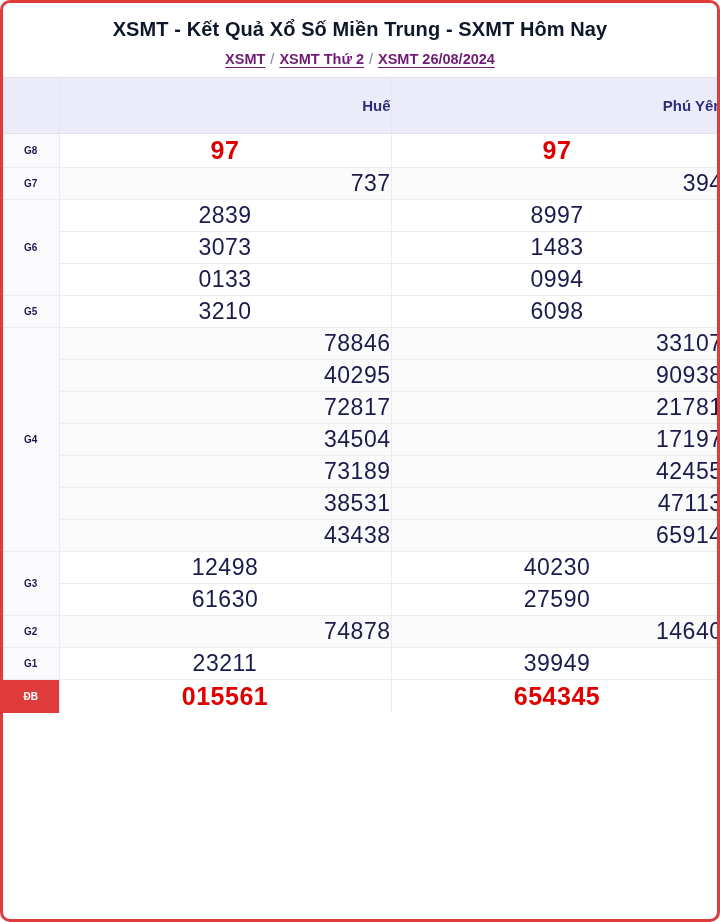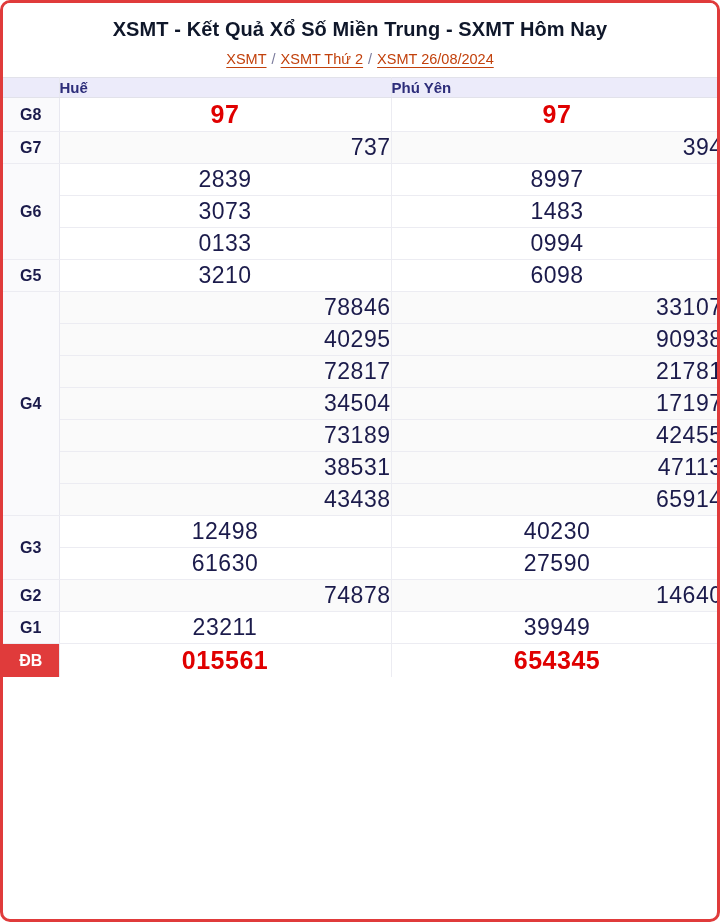--- a/index.html
+++ b/index.html
@@ -40,55 +40,56 @@
     margin-top: 9px;
     font-size: 14.5px;
     color: #2a2a8a;
     display: flex;
     justify-content: center;
     align-items: baseline;
     gap: 5px;
     flex-wrap: wrap;
   }
   .breadcrumb a {
-    color: #c2410c;
+    color: #701a75;
     text-decoration: underline;
     text-underline-offset: 3px;
+    font-weight: bold;
   }
   .breadcrumb .sep {
     color: #7b7b9c;
     text-decoration: none;
   }
   table.result {
     width: 100%;
     border-collapse: collapse;
     table-layout: fixed;
   }
   table.result col.c-label { width: 56px; }
   table.result col.c-prov { width: 332px; }
   .prov-head th {
     background: #ecebfa;
     color: #2d2d7a;
     font-size: 15px;
     font-weight: bold;
-    padding: 1px 0;
+    padding: 19px 0;
     border-top: 1px solid #e2e2ea;
     border-bottom: 1px solid #e2e2ea;
-    text-align: left;
+    text-align: right;
   }
   .prov-head th.corner {
     background: #ecebfa;
     border-right: 1px solid #e8e8f0;
   }
   .prov-head th.prov {
     border-right: 1px solid #e8e8f0;
   }
   td.lbl {
     text-align: center;
-    font-size: 16px;
+    font-size: 10px;
     font-weight: bold;
     color: #1b1b4b;
     background: #fafafc;
     border-right: 1px solid #e8e8f0;
     border-bottom: 1px solid #ececf2;
   }
   td.num {
     text-align: center;
     font-size: 23px;
     color: #1b1b4b;

